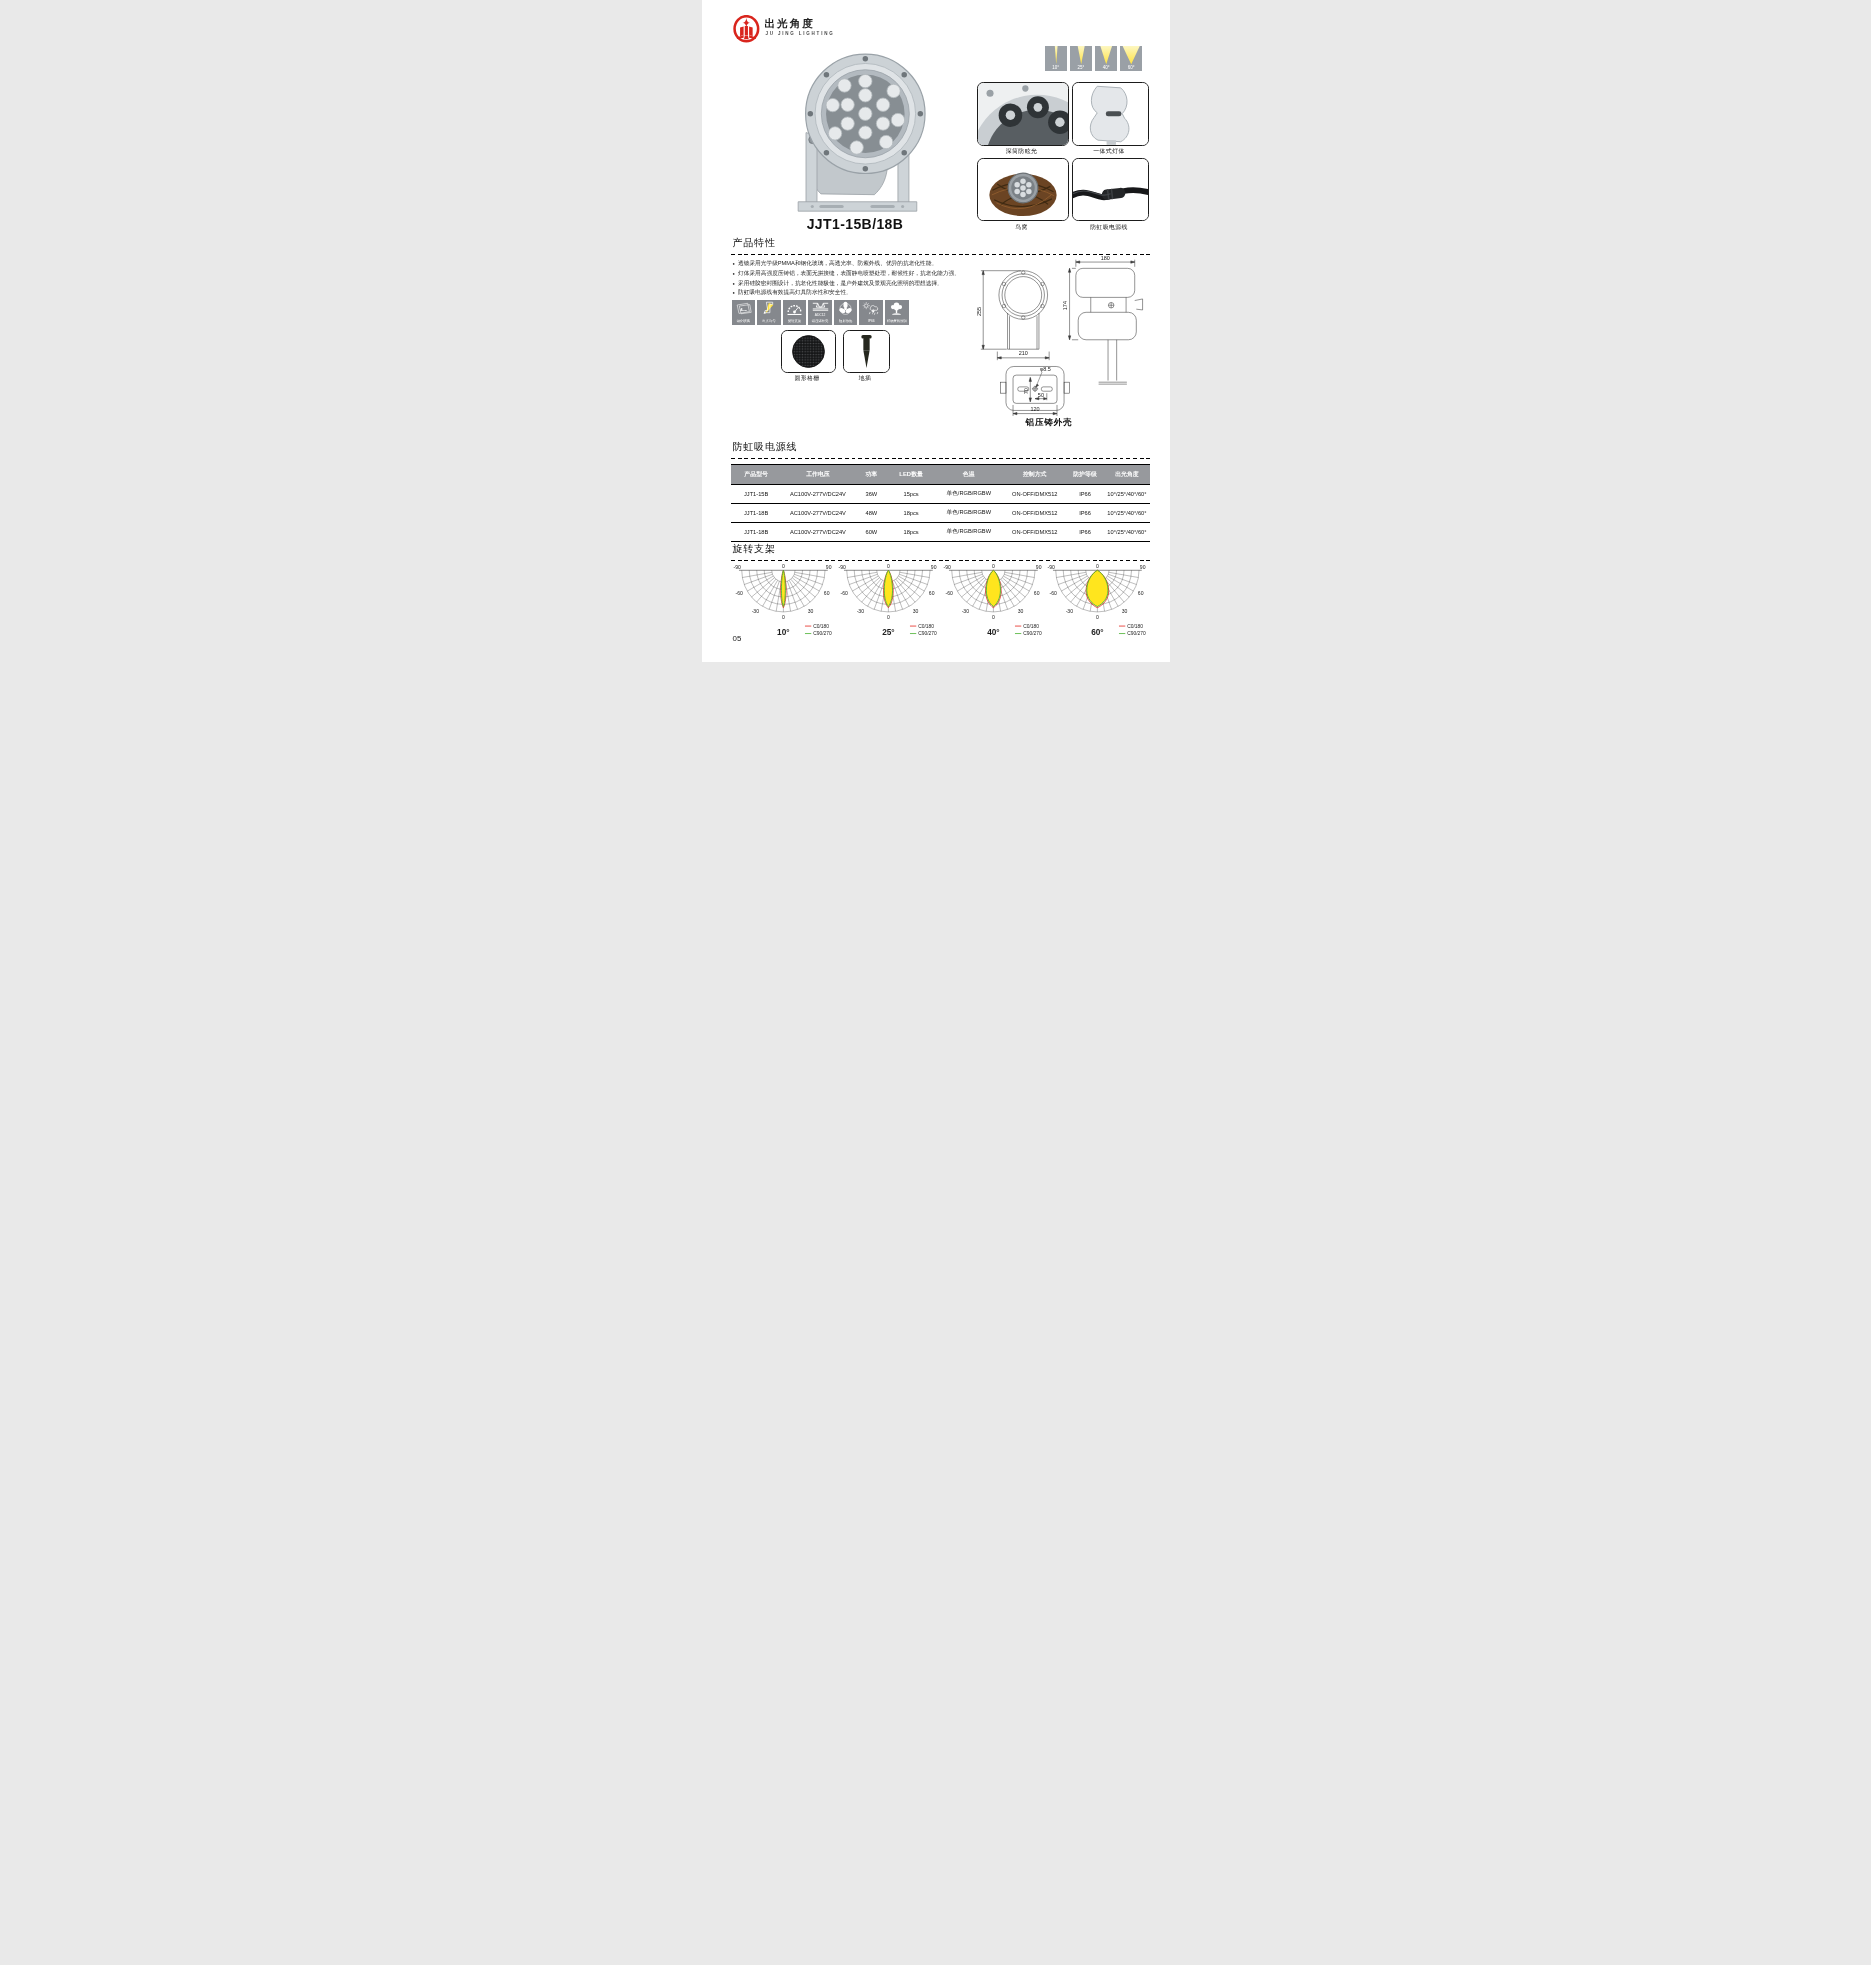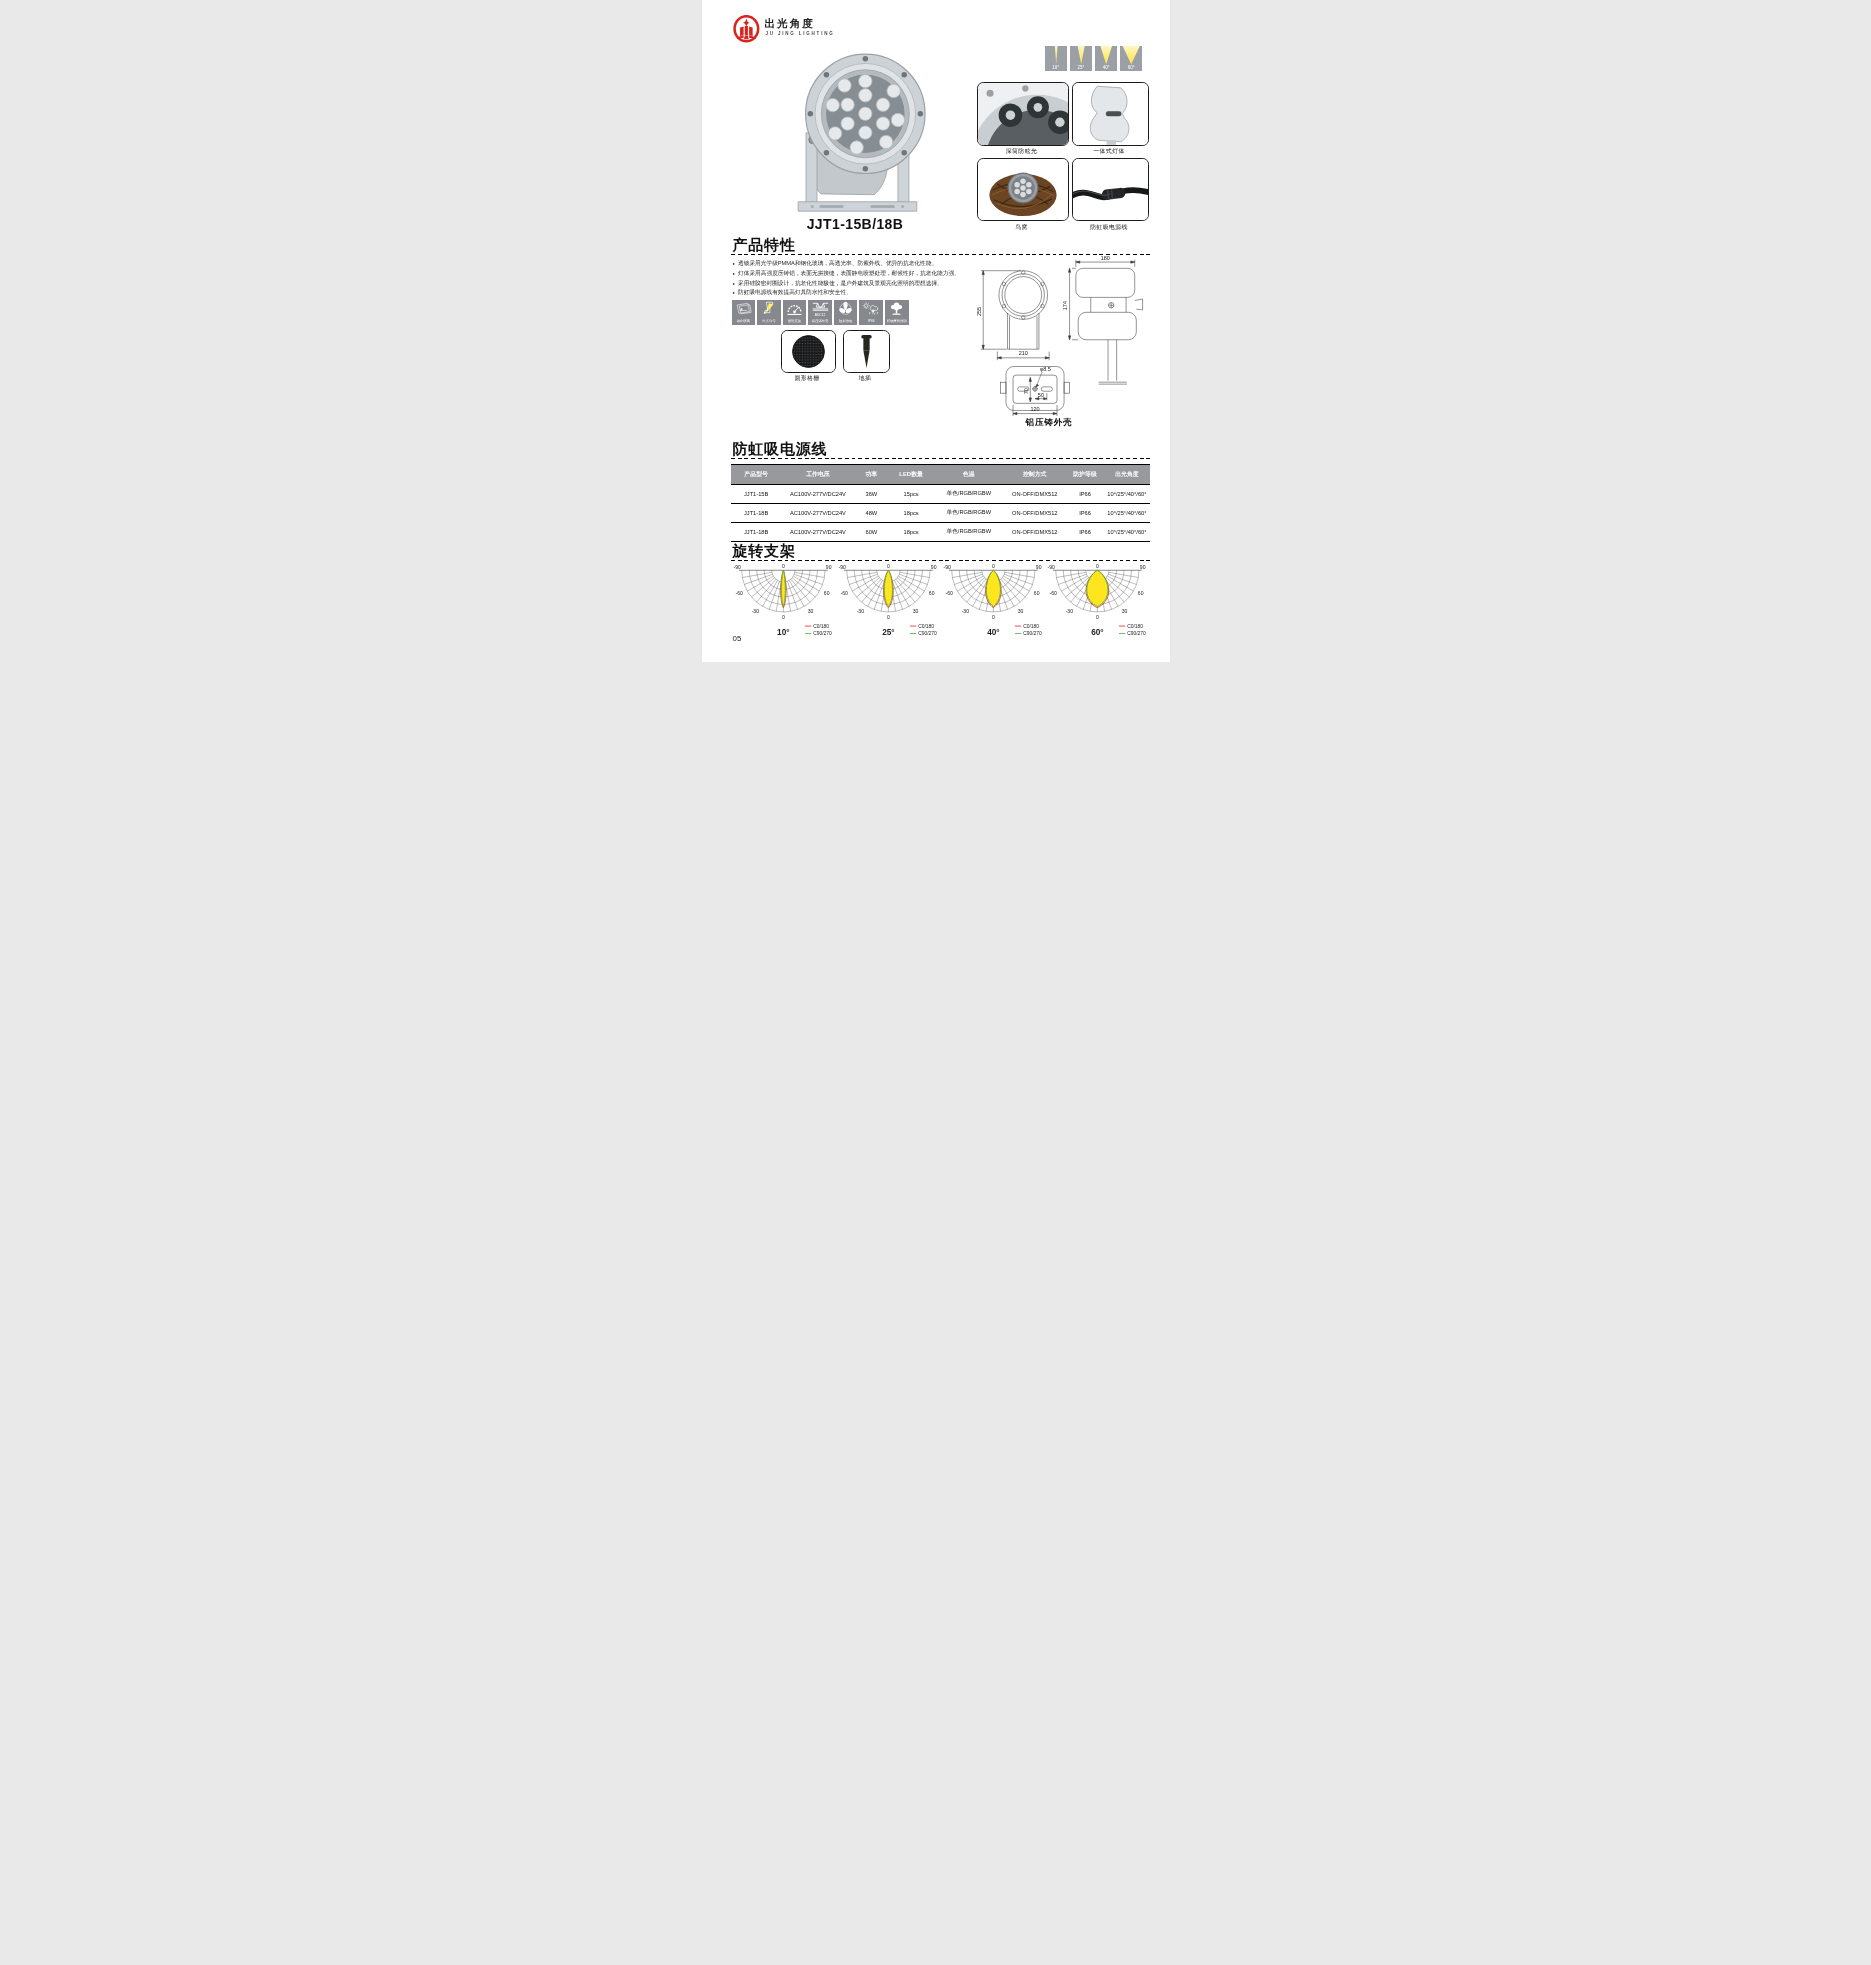--- a/index.html
+++ b/index.html
@@ -1,19 +1,19 @@
 <!DOCTYPE html>
 <html style="font-size:6.3px"><head>
 <meta charset="utf-8">
 <style>
   html,body{margin:0;padding:0;background:#e9e9e9;}
   #page{position:relative;width:468px;height:662px;margin:0 auto;background:#fff;
         font-family:"Liberation Sans","DejaVu Sans",sans-serif;color:#111;overflow:hidden;}
   .abs{position:absolute;}
-  .sec-title{font-size:15px;font-weight:bold;letter-spacing:0.8px;}
+  .sec-title{font-size:10px;font-weight:normal;letter-spacing:0.8px;}
   .dashed{height:1.2px;background:repeating-linear-gradient(90deg,#000 0,#000 3.9px,transparent 3.9px,transparent 6.7px);}
   
   ul.bullets{list-style:none;margin:0;padding:0;font-size:5.7px;line-height:9.8px;color:#1c1c1c;}
   ul.bullets li{position:relative;padding-left:5.5px;white-space:nowrap;}
   ul.bullets li::before{content:"●";position:absolute;left:0;top:0;font-size:3.9px;line-height:9.8px;}
   
   .beam-row{display:flex;gap:2.8px;}
   .beam-tile{position:relative;width:22.4px;height:25px;background:#9aa0a6;}
   .beam-tile .lbl{position:absolute;left:0;right:0;bottom:1.2px;text-align:center;color:#fff;font-size:4.5px;}
   

